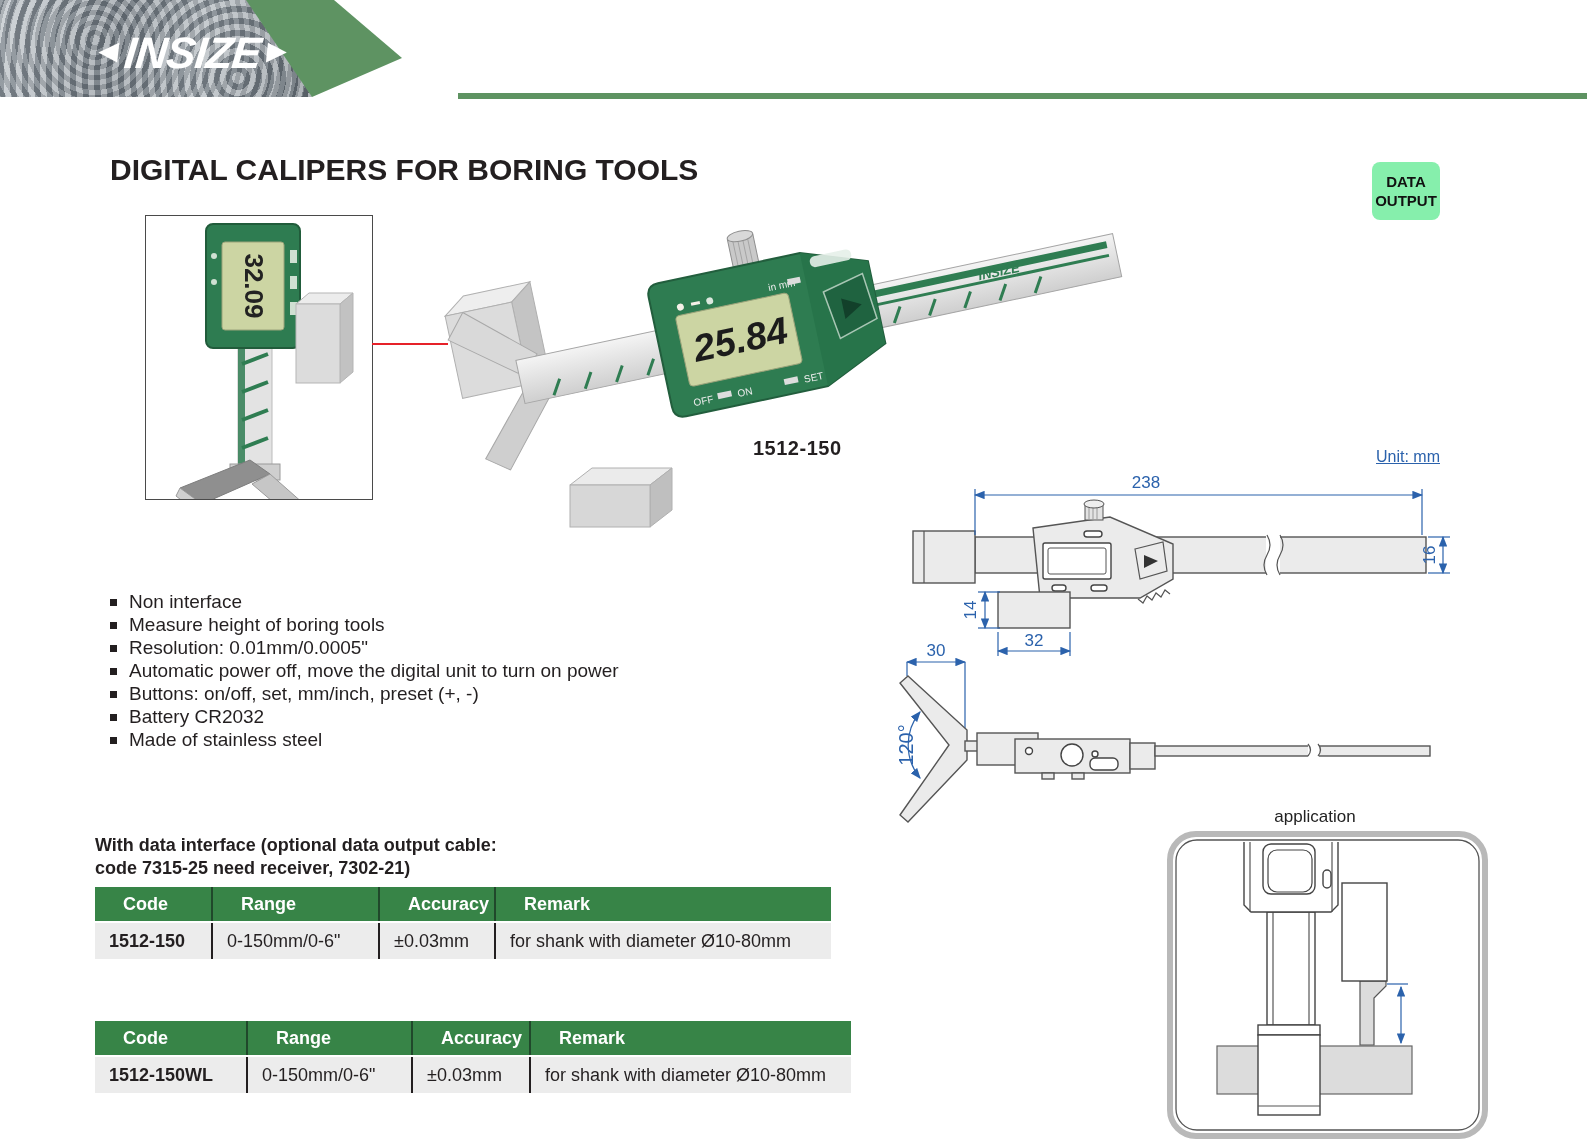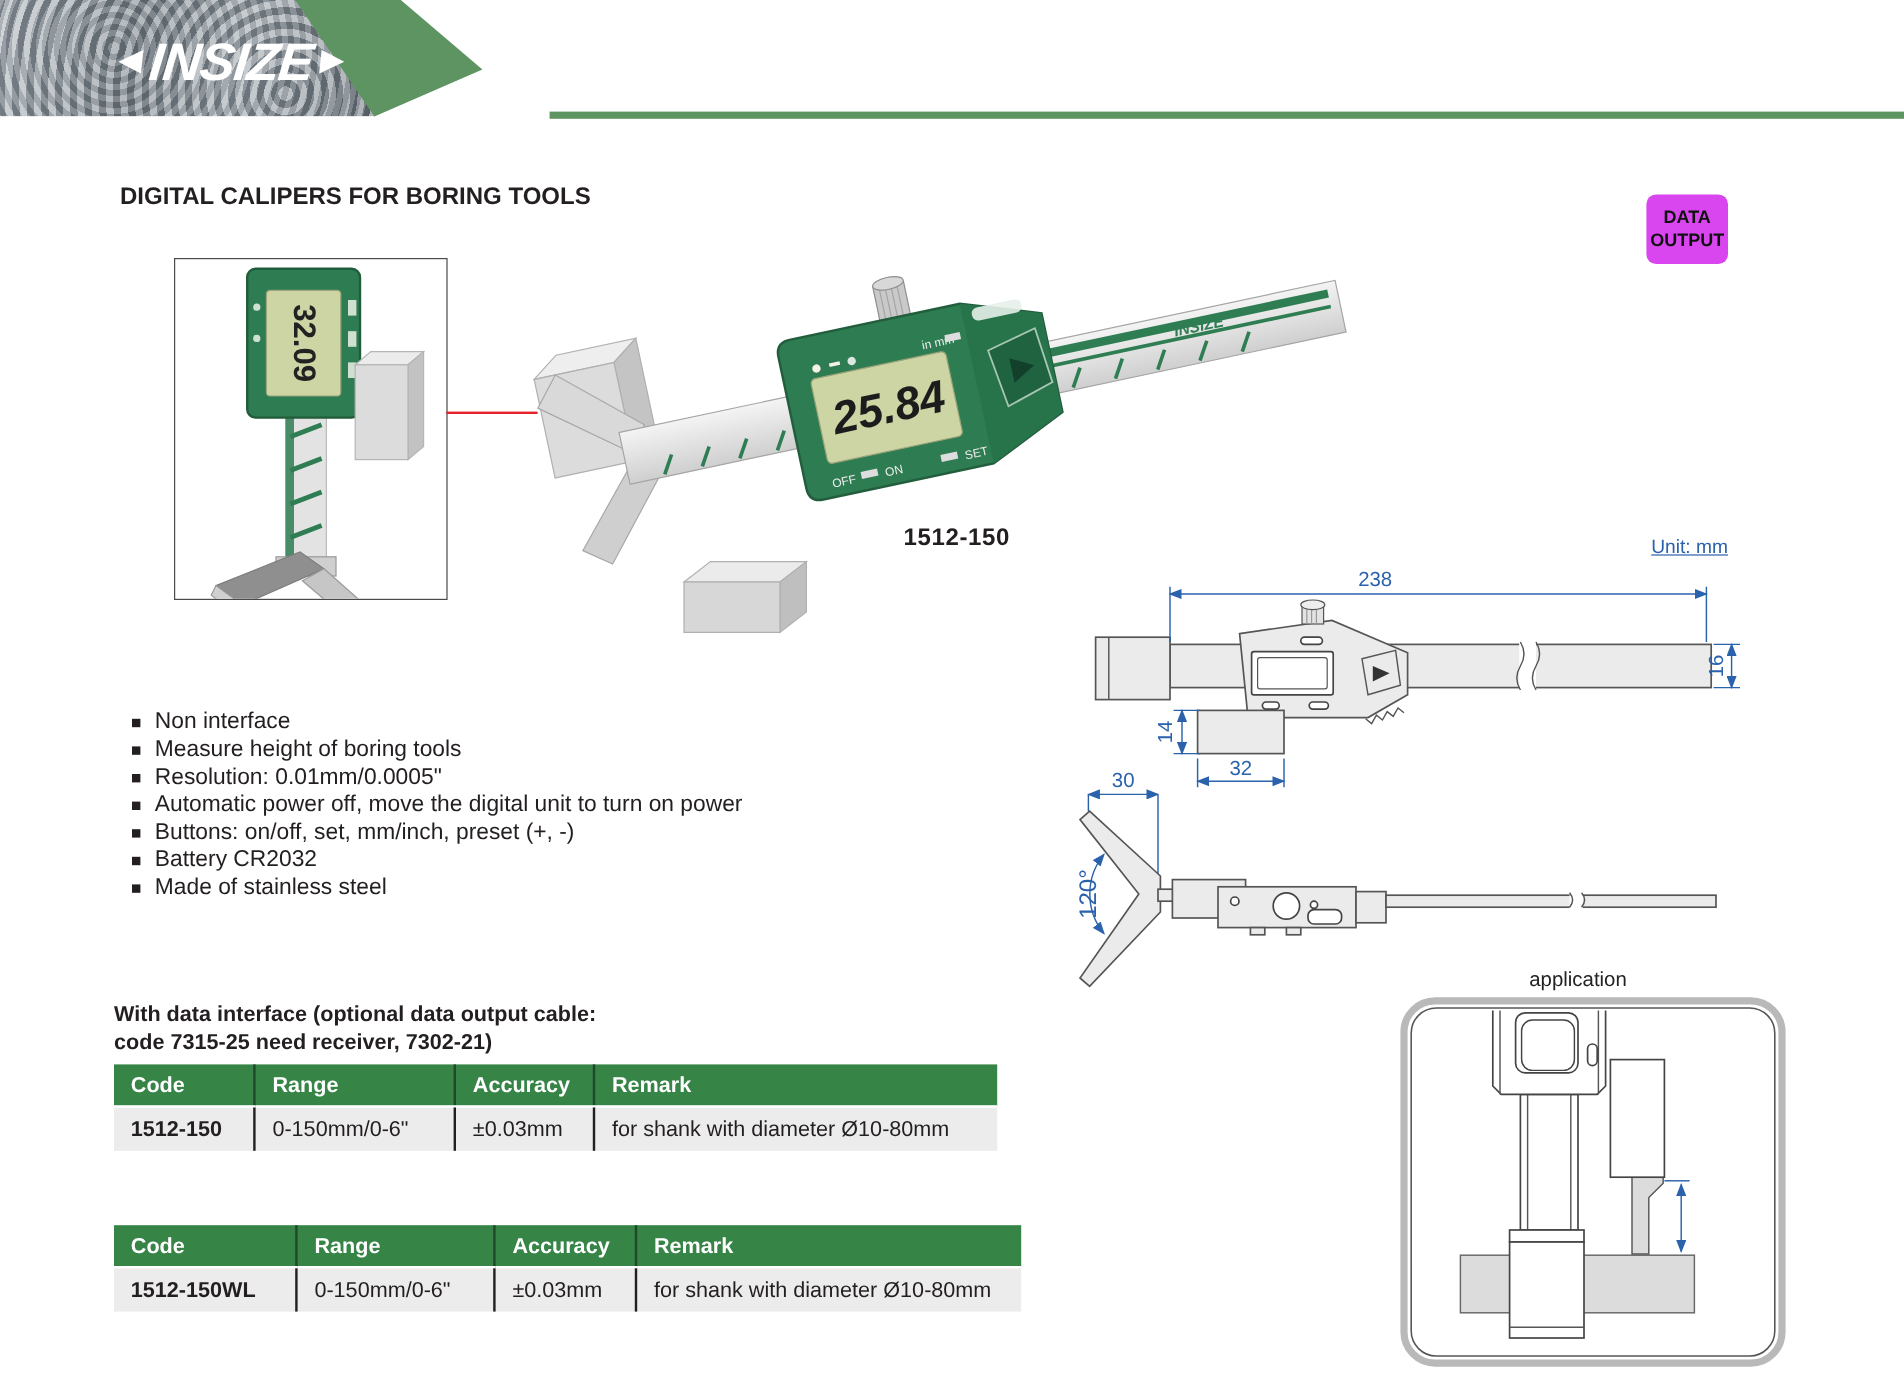--- a/index.html
+++ b/index.html
@@ -18,23 +18,23 @@
       linear-gradient(100deg,#aab1b7 0%,#737b82 35%,#99a1a7 60%,#5d656c 100%);
   }
   .header-arrow-svg { position:absolute; left:0; top:0; }
   .logo {
     position:absolute; left:92px; top:28px; color:#fff; font-style:italic; font-weight:900;
     font-size:44px; letter-spacing:-1px; transform:skewX(-6deg); white-space:nowrap;
   }
   .logo .glyph { font-size:33px; vertical-align:6px; letter-spacing:0; }
   .header-line { position:absolute; left:458px; top:93px; right:0; height:6px; background:#5e9362; }
   
-  .title { position:absolute; left:100px; top:153px; margin:0; font-size:20px; font-weight:bold; color:#231f20; }
+  .title { position:absolute; left:110px; top:153px; margin:0; font-size:30px; font-weight:bold; color:#231f20; }
   .badge {
-    position:absolute; left:1372px; top:162px; width:68px; height:58px; background:#d946ef;
+    position:absolute; left:1372px; top:162px; width:68px; height:58px; background:#86efac;
     border-radius:8px; display:flex; flex-direction:column; align-items:center; justify-content:center;
     font-size:15px; font-weight:bold; color:#111; line-height:19px; text-align:center;
   }
   
   .inset { position:absolute; left:145px; top:215px; width:226px; height:283px; border:1px solid #4a4a4a; background:#fff; }
   .red-line { position:absolute; left:372px; top:343px; width:76px; height:2px; background:#e62129; }
   .main-photo { position:absolute; left:425px; top:200px; }
   .model { position:absolute; left:753px; top:437px; font-size:20px; font-weight:bold; letter-spacing:.5px; }
   
   .unit-label { position:absolute; left:1376px; top:448px; color:#2b62ac; font-size:16px;text-decoration:underline; }
@@ -51,21 +51,21 @@
   .features li { display:flex; align-items:flex-start; font-size:19px; line-height:20px; margin-bottom:3px; color:#231f20; }
   .features li .sq { flex:0 0 auto; width:7px; height:7px; background:#231f20; margin:7px 12px 0 2px; }
   
   .spec-section { position:absolute; left:95px; }
   .sec1 { top:834px; } .sec2 { top:1014px; }
   .spec-section h3 { margin:0; font-size:18px; font-weight:bold; line-height:23px; color:#231f20; }
   .spec-section h3 span { display:block; }
   .spec-table { border-collapse:collapse; margin-top:7px; table-layout:fixed; }
   .spec-table th {
     background:#378447; color:#fff; text-align:left; font-size:18px; font-weight:bold;
-    padding:6px 8px 6px 14px; border-right:2px solid #20482b; border-bottom:2px solid #fff; height:22px;
+    padding:6px 8px 6px 28px; border-right:2px solid #20482b; border-bottom:2px solid #fff; height:22px;
   }
   .spec-table td {
     background:#ececec; font-size:18px; padding:7px 8px 7px 14px;
     border-right:2px solid #231f20; height:22px;
   }
   .spec-table th:last-child, .spec-table td:last-child { border-right:none; }
   .spec-table td.code-cell { font-weight:bold; }
   .t1 { width:736px; } .t2 { width:756px; }
 </style>
 </head>

